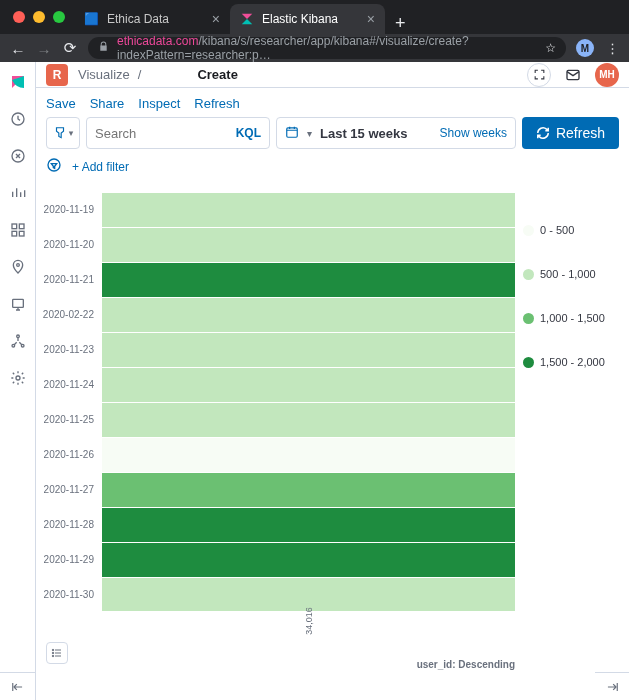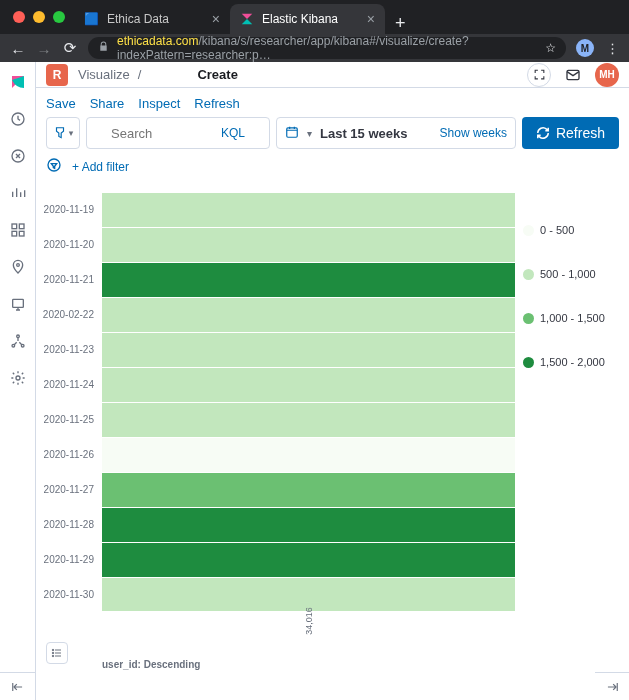--- a/index.html
+++ b/index.html
@@ -12,21 +12,21 @@
 .tab { display:flex; align-items:center; gap:8px; padding:7px 10px; color:#c8c8c8; font-size:12px; border-radius:8px 8px 0 0; min-width:155px; }
 .tab.active { background:#35363a; color:#fff; }
 .tab-close { margin-left:auto; font-size:14px; color:#9aa0a6; }
 .tab-icon { width:14px; height:14px; display:inline-flex; align-items:center; justify-content:center; }
 .plus-tab { color:#e8eaed; padding:0 10px; font-size:18px; }
 .addr-row { background:#35363a; height:28px; display:flex; align-items:center; padding:0 10px; gap:10px; }
 .nav-ico { color:#e8eaed; font-size:15px; display:inline-flex; width:16px; justify-content:center; }
 .nav-ico.dim { color:#7d8083; }
 .addr-bar { flex:1; background:#202124; border-radius:14px; height:22px; display:flex; align-items:center; padding:0 10px; color:#e8eaed; font-size:12px; gap:8px; }
 .addr-url { color:#9aa0a6; }
-.addr-url .host { color:#fde047; }
+.addr-url .host { color:#ec4899; }
 .addr-right { display:flex; gap:12px; color:#e8eaed; align-items:center; }
 .avatar-sm { width:18px; height:18px; border-radius:50%; background:#8ab4f8; color:#202124; font-size:10px; font-weight:600; display:flex; align-items:center; justify-content:center; }
 
 .app { display:flex; height:638px; }
 .side-rail { width:36px; border-right:1px solid #d3dae6; display:flex; flex-direction:column; align-items:center; padding-top:12px; gap:18px; color:#69707d; }
 .side-rail svg, .side-rail .kbn-logo { width:16px; height:16px; }
 .bottom-collapse { position:absolute; bottom:0; left:0; width:36px; height:28px; border-top:1px solid #d3dae6; display:flex; align-items:center; justify-content:center; color:#69707d; }
 .bottom-flyin { position:absolute; bottom:0; right:0; height:28px; width:34px; border-top:1px solid #d3dae6; display:flex; align-items:center; justify-content:center; color:#69707d; }
 
 .main { flex:1; display:flex; flex-direction:column; position:relative; }
@@ -38,23 +38,23 @@
 .top-ico { color:#343741; width:24px; height:24px; display:flex; align-items:center; justify-content:center; border:1px solid transparent; border-radius:4px; }
 .top-ico.outline { border-color:#d3dae6; border-radius:50%; }
 .avatar-mh { width:24px; height:24px; border-radius:50%; background:#e7664c; color:#fff; font-size:10px; font-weight:600; display:flex; align-items:center; justify-content:center; }
 
 .action-row { display:flex; align-items:center; gap:14px; padding:8px 8px 6px 10px; }
 .link { color:#006bb4; font-size:13px; cursor:pointer; }
 
 .query-row { display:flex; align-items:center; padding:0 10px 8px 10px; gap:6px; }
 .btn-outline { border:1px solid #d3dae6; border-radius:4px; background:#fff; height:32px; display:flex; align-items:center; }
 .saved-q { width:34px; justify-content:center; color:#006bb4; gap:2px; }
-.search-box { flex:1; padding:0 24px; justify-content:space-between; }
+.search-box { flex:1; padding:0 8px; justify-content:space-between; }
 .search-box input { border:none; outline:none; font-size:13px; width:100%; background:transparent; }
-.kql { color:#006bb4; font-size:12px; }
+.kql { color:#006bb4; font-size:12px;font-weight:bold; }
 .date-box { justify-content:flex-start; gap:8px; padding:0 8px; min-width:240px; }
 .date-box .cal { color:#006bb4; }
 .date-box .chev { color:#69707d; font-size:10px; }
 .date-text { color:#343741; font-size:13px; flex:1;font-weight:bold; }
 .show-dates { color:#006bb4; font-size:12px; }
 .refresh-btn { background:#006bb4; color:#fff; border:none; border-radius:4px; height:32px; padding:0 14px; font-size:14px; font-weight:500; display:flex; align-items:center; gap:6px; cursor:pointer; }
 
 .filter-row { display:flex; align-items:center; padding:0 10px 10px 10px; gap:10px; color:#006bb4; font-size:12px; }
 .filter-ico { width:16px; height:16px; }
 
@@ -63,21 +63,21 @@
 .y-axis { width:60px; }
 .y-label { height:35px; display:flex; align-items:center; justify-content:flex-end; padding-right:8px; font-size:10px; color:#69707d; }
 .bars-col { flex:1; }
 .bar-row { height:35px; border-top:1px solid #fff; }
 .bar-row:last-child { border-bottom:1px solid #fff; }
 .legend { width:104px; padding-left:8px; }
 .lg-item { display:flex; align-items:center; gap:6px; font-size:11px; color:#343741; margin-bottom:5px;margin-top:32px; }
 .lg-sw { width:11px; height:11px; border-radius:50%; }
 
 .x-tick { text-align:center; font-size:9px; color:#69707d; margin-top:4px; transform:rotate(-90deg); transform-origin:center; }
-.x-title { text-align:left; font-size:10px; color:#69707d; font-weight:600; margin-top:15px; }
+.x-title { text-align:right; font-size:10px; color:#69707d; font-weight:600; margin-top:15px; }
 
 .legend-toggle { position:absolute; left:10px; bottom:36px; width:22px; height:22px; border:1px solid #d3dae6; border-radius:4px; display:flex; align-items:center; justify-content:center; color:#69707d; font-size:12px; }
 </style>
 </head>
 <body>
 
 <div class="browser-chrome">
   <div class="traffic-lights">
     <span class="dot" style="background:#ff5f57"></span>
     <span class="dot" style="background:#febc2e"></span>

